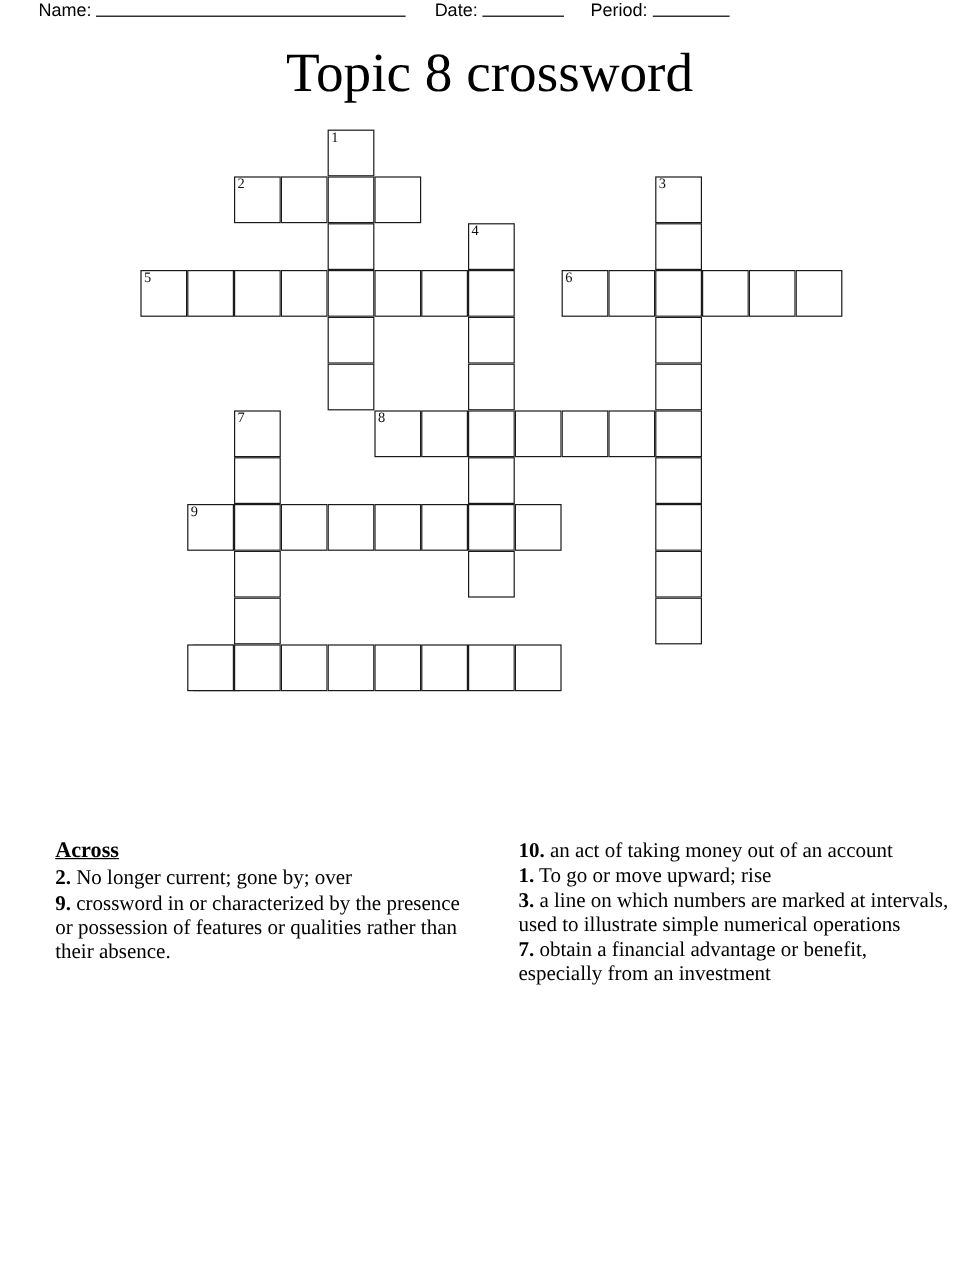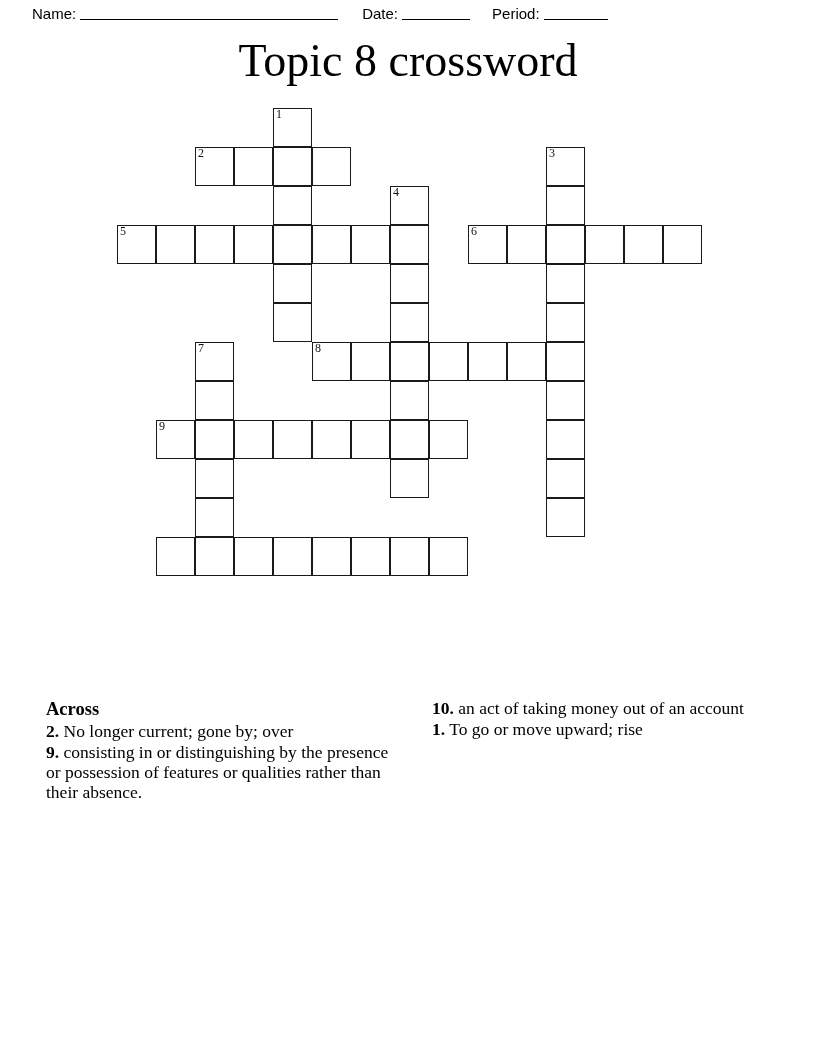--- a/index.html
+++ b/index.html
@@ -18,21 +18,20 @@
   }
 
   
   .header-line {
     position: absolute;
     left: 0;
     top: 0;
     width: 816px;
     height: 26px;
     display: flex;
-    align-items: center;
     font-family: "Liberation Sans", sans-serif;
     font-size: 15px;
     white-space: nowrap;
   }
   .hdr-label { padding-right: 2px; }
   .hdr-rule {
     display: inline-block;
     border-bottom: 1px solid #000;
     height: 13px;
     margin: 0 2px;
@@ -96,20 +95,21 @@
     top: 0;
     font-family: "Liberation Serif", serif;
     font-size: 17.5px;
     line-height: 20px;
   }
   .col-left  { left: 46px;  width: 356px; }
   .col-right { left: 432px; width: 360px; }
 
   .section-head {
     font-weight: bold;
+    text-decoration: underline;
     font-size: 18.5px;
     line-height: 22px;
     margin: 0 0 1px 0;
   }
   .clue {
     margin: 0 0 1px 0;
     text-align: left;
   }
   .clue .cnum {
     font-weight: bold;
@@ -221,28 +221,36 @@
 <div id="clues">
 
   <div class="clue-col col-left">
     <div class="section-head">Across</div>
     <div class="clue">
       <span class="cnum">2.</span>
       <span>No longer current; gone by; over</span>
     </div>
     <div class="clue">
       <span class="cnum">9.</span>
-      <span>consisting in or distinguishing by the presence or possession of features or qualities rather than their absence.</span>
+      <span>crossword in or characterized by the presence or possession of features or qualities rather than their absence.</span>
     </div>
   </div>
 
   <div class="clue-col col-right">
     <div class="clue">
       <span class="cnum">10.</span>
       <span>an act of taking money out of an account</span>
     </div>
     <div class="clue">
       <span class="cnum">1.</span>
       <span>To go or move upward; rise</span>
     </div>
+    <div class="clue">
+      <span class="cnum">3.</span>
+      <span>a line on which numbers are marked at intervals, used to illustrate simple numerical operations</span>
+    </div>
+    <div class="clue">
+      <span class="cnum">7.</span>
+      <span>obtain a financial advantage or benefit, especially from an investment</span>
+    </div>
   </div>
 
 </div>
 
 </body></html>

